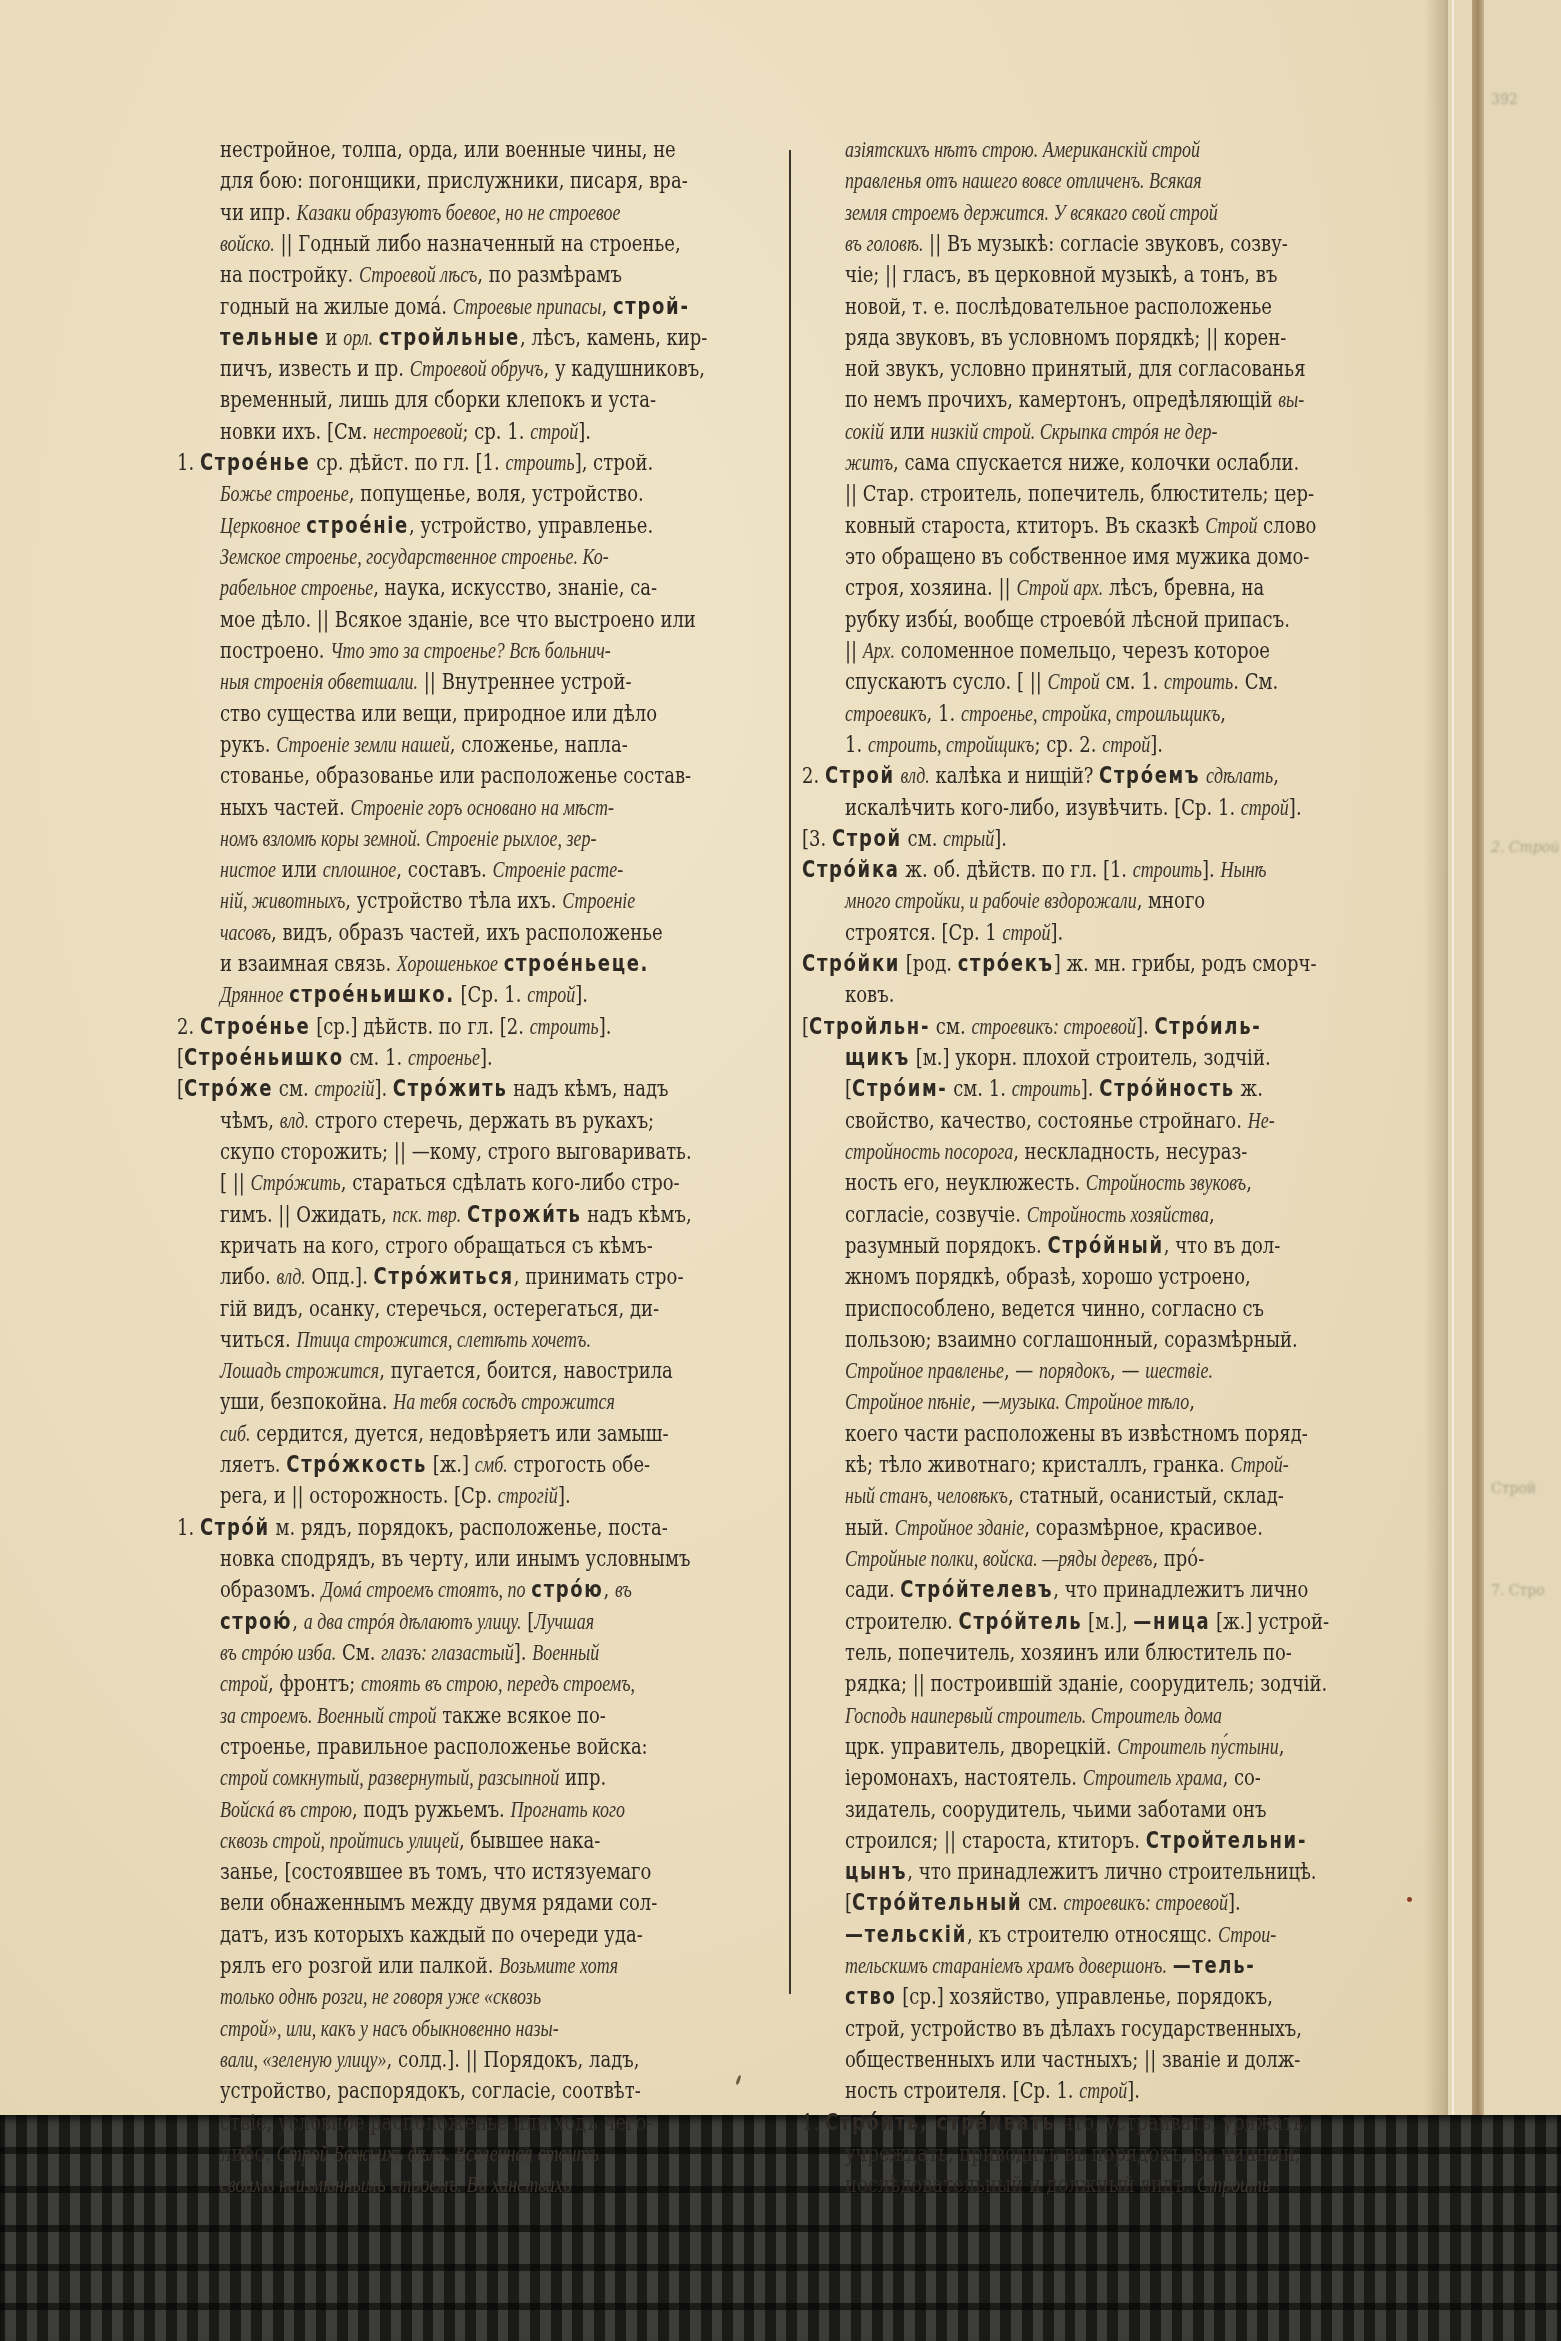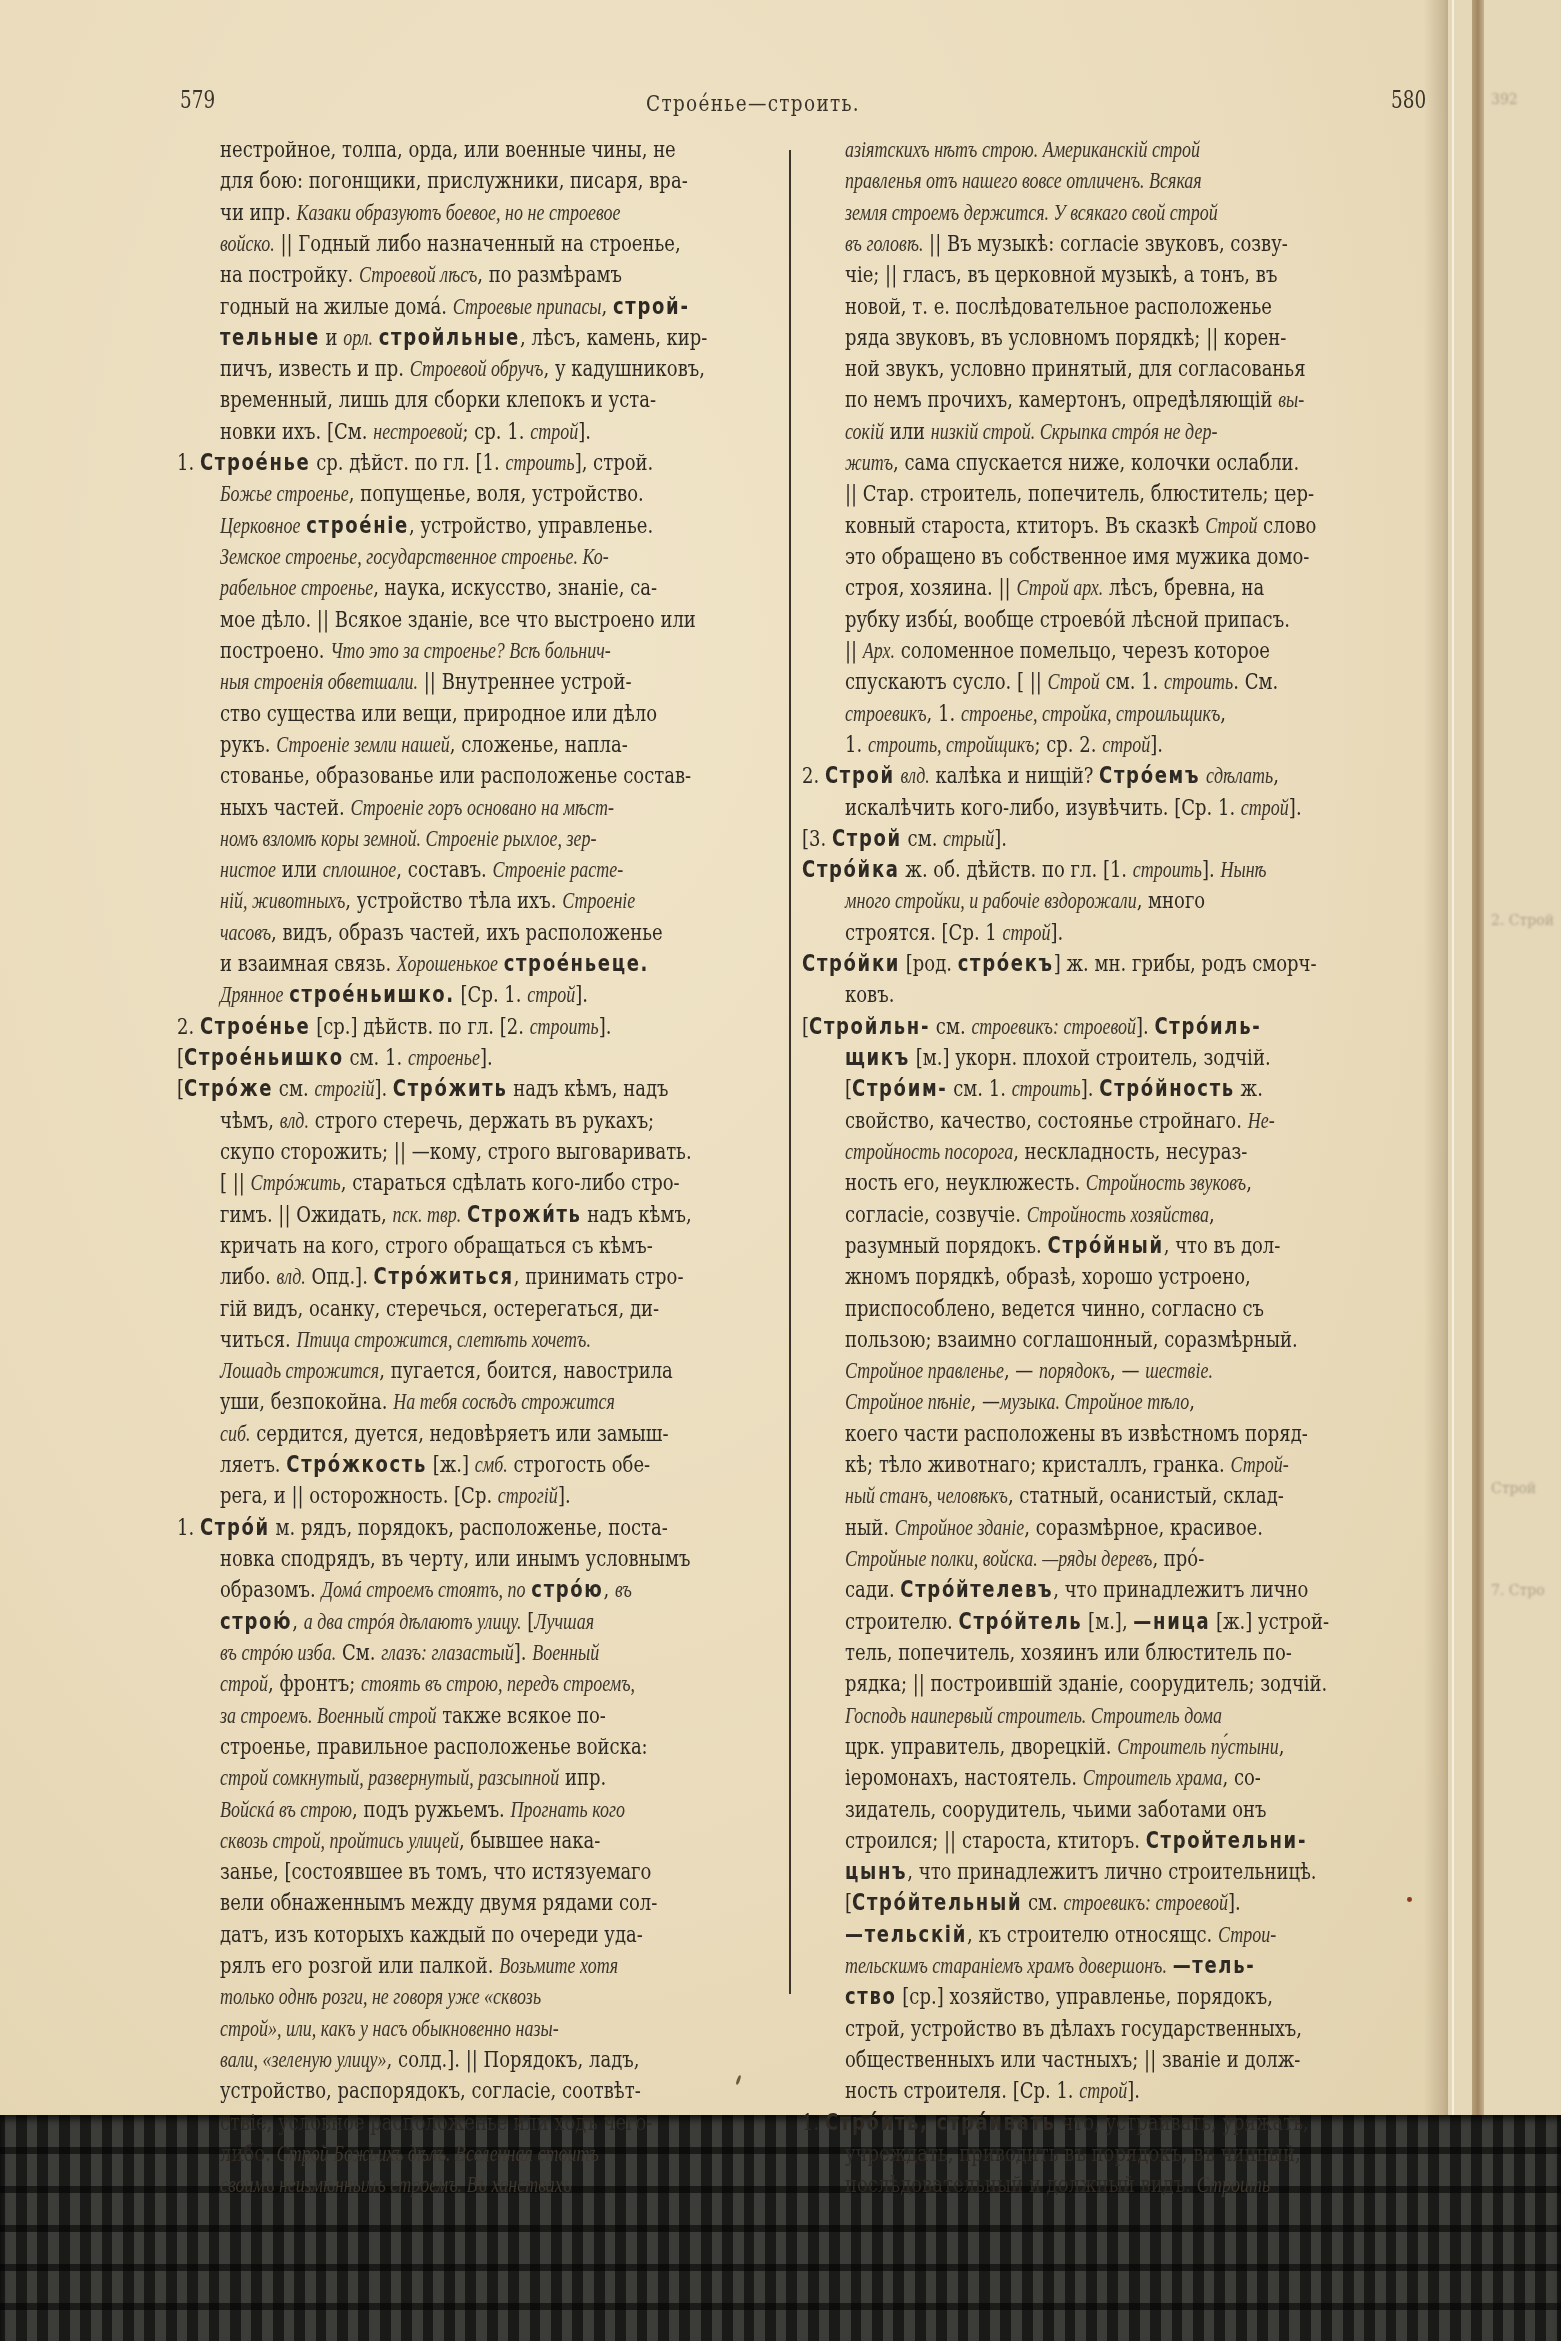--- a/index.html
+++ b/index.html
@@ -44,32 +44,27 @@
 </head>
 <body>
 
 <div class="scan">
   <div class="page"></div>
   <div class="gutter-shadow"></div>
   <div class="next-page"></div>
   <div class="spine-line"></div>
   <div class="spine-dark"></div>
   <div class="next-text" style="top:91px;">392</div>
-  <div class="next-text" style="top:912px;">2. Строй</div>
+  <div class="next-text" style="top:839px;font-style:italic;">2. Строй</div>
   <div class="next-text" style="top:1480px;">Строй</div>
   <div class="next-text" style="top:1582px;">7. Стро</div>
 
   <div class="foam"></div>
   <div class="foam-rows"></div>
 
-  <div class="header">
-    <span class="pnum left">579</span>
-    <span class="running">Строéнье—строить.</span>
-    <span class="pnum right">580</span>
-  </div>
 
   <div class="rule"></div>
 
   <div class="col left" id="col-left">
       <div class="line" style="top: 0px; left: 43px;"><span class="r">нестройное, толпа, орда, или военные чины, не</span></div>
       <div class="line" style="top: 31px; left: 43px;"><span class="r">для бою: погонщики, прислужники, писаря, вра-</span></div>
       <div class="line" style="top: 63px; left: 43px;"><span class="r">чи ипр. </span><span class="i">Казаки образуютъ боевое, но не строевое</span></div>
       <div class="line" style="top: 94px; left: 43px;"><span class="i">войско.</span><span class="r"> || Годный либо назначенный на строенье,</span></div>
       <div class="line" style="top: 125px; left: 43px;"><span class="r">на постройку. </span><span class="i">Строевой лѣсъ</span><span class="r">, по размѣрамъ</span></div>
       <div class="line" style="top: 157px; left: 43px;"><span class="r">годный на жилые домá. </span><span class="i">Строевые припасы</span><span class="r">, </span><span class="b">строй-</span></div>

